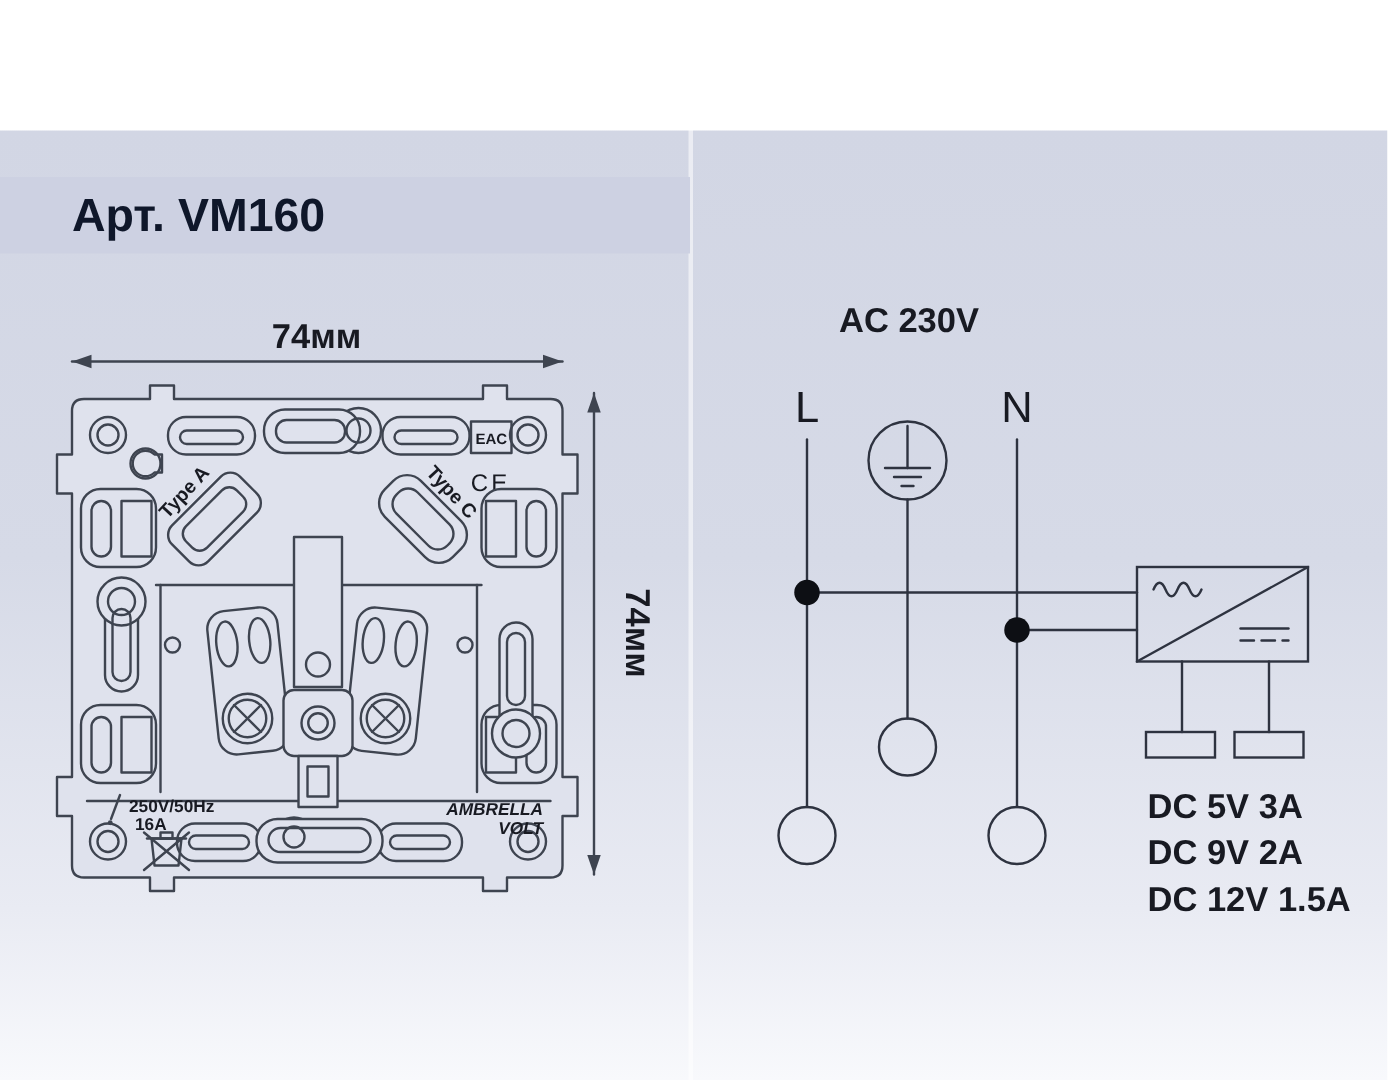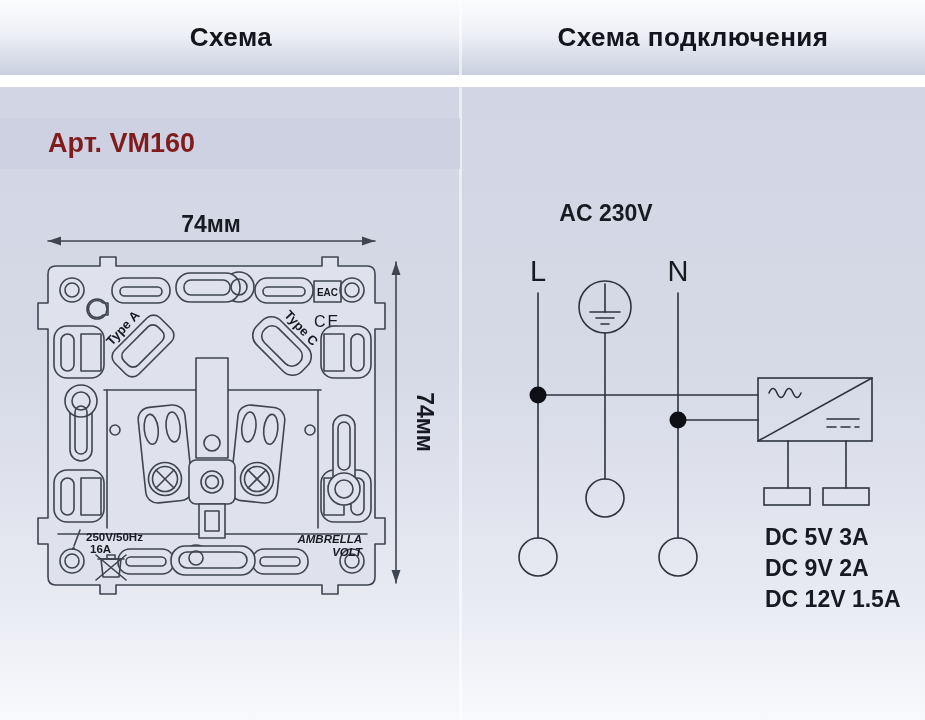--- a/index.html
+++ b/index.html
@@ -10,44 +10,36 @@
           display:flex;}
   .header-cell{width:462px;display:flex;align-items:center;justify-content:center;}
   .header-title{font-size:26px;font-weight:600;letter-spacing:.5px;color:#14151c;}
   .white-strip{position:absolute;left:0;top:75px;width:925px;height:12px;background:#ffffff;}
   .content{position:absolute;left:0;top:87px;width:925px;height:633px;
            background:linear-gradient(180deg,#d2d6e4 0%,#d6dae7 45%,#e9ebf3 82%,#f8f9fc 100%);}
   .divider{position:absolute;left:459px;top:0;width:3px;height:720px;
            background:rgba(255,255,255,.55);}
   .article-band{position:absolute;left:0;top:118px;width:460px;height:51px;
                 background:#cdd1e2;display:flex;align-items:center;}
-  .article-text{margin-left:48px;font-size:27px;font-weight:700;color:#7f1d1d;}
+  .article-text{margin-left:48px;font-size:31px;font-weight:700;color:#0f172a;}
   .depth-label{position:absolute;left:48px;top:612px;font-size:27px;font-weight:700;color:#14151c;}
   svg{position:absolute;}
   svg text{font-family:"Liberation Sans",sans-serif;fill:#181a22;}
   .sk{stroke:#3e4450;fill:none;stroke-width:1.6;stroke-linecap:round;stroke-linejoin:round;}
   .skf{stroke:#3e4450;fill:#dfe2ed;stroke-width:1.6;stroke-linejoin:round;}
   .wire{stroke:#2e3340;fill:none;stroke-width:1.6;stroke-linecap:round;}
   .dot{fill:#0d0f14;stroke:none;}
   .dimtxt{font-size:23px;font-weight:600;}
   .tinytxt{font-size:11.5px;font-weight:700;}
 </style>
 </head>
 <body>
 
 <div class="page">
 
-  <div class="header">
-    <div class="header-cell">
-      <span class="header-title">Схема</span>
-    </div>
-    <div class="header-cell">
-      <span class="header-title">Схема подключения</span>
-    </div>
-  </div>
 
   <div class="white-strip"></div>
   <div class="content"></div>
   <div class="divider"></div>
 
   <div class="article-band">
     <span class="article-text">Арт. VM160</span>
   </div>
 
   <svg style="left:0;top:195px;" width="460" height="410" viewBox="0 195 460 410">

